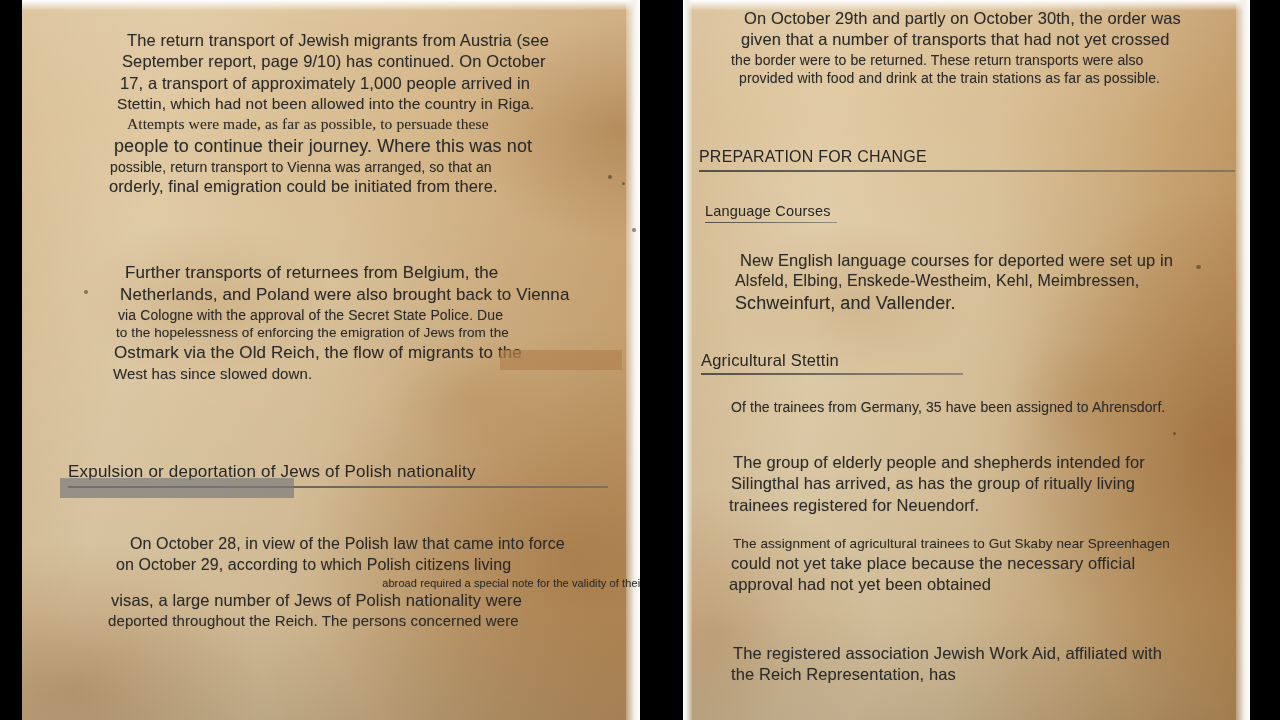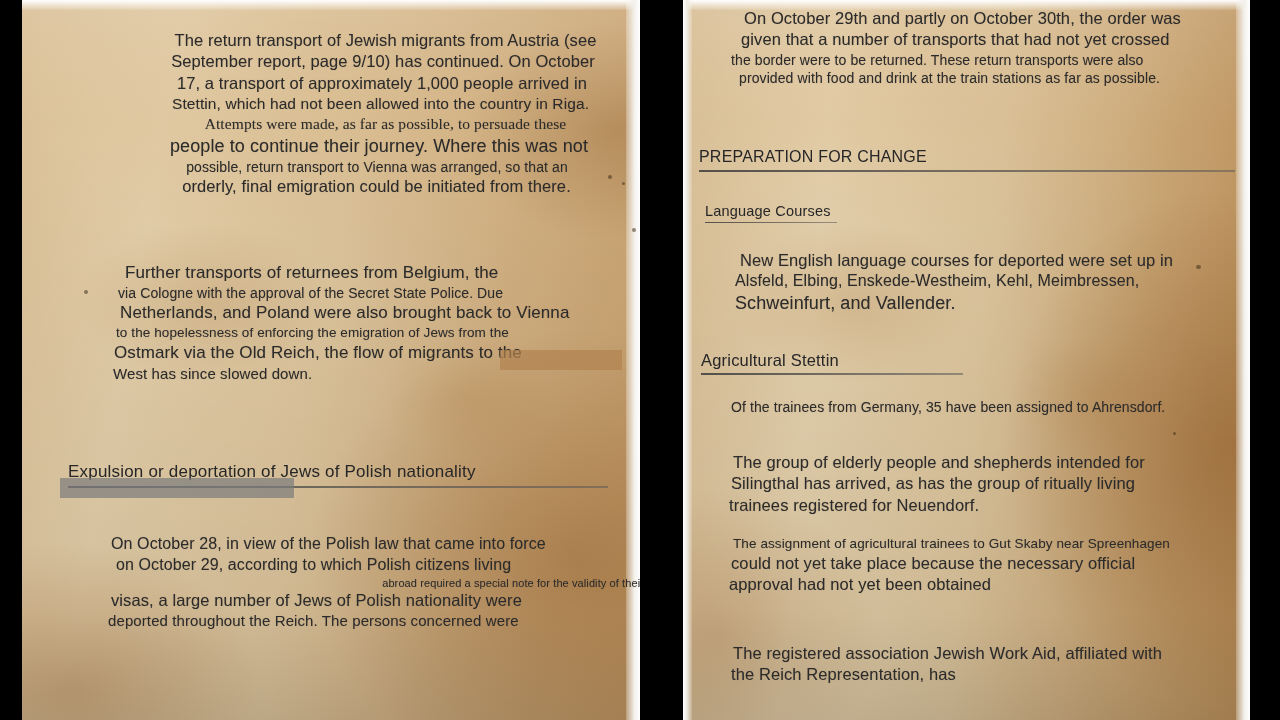--- a/index.html
+++ b/index.html
@@ -121,51 +121,51 @@
   <div class="page page-left">
     <div class="paper"></div>
     <div class="edge-white-top"></div>
     <div class="edge-white-right"></div>
 
     <div class="speck" style="left:586px; top:175px; width:4px; height:4px;"></div>
     <div class="speck" style="left:600px; top:182px; width:3px; height:3px;"></div>
     <div class="speck" style="left:610px; top:228px; width:4px; height:4px;"></div>
     <div class="speck" style="left:62px; top:290px; width:4px; height:4px;"></div>
 
-    <div class="tblock" style="left:82px; top:30px; width:540px;text-align:center;">
+    <div class="tblock" style="left:82px; top:30px; width:540px;">
       <span class="lineitem" style="font-size:16.5px; margin-left:23px;">The return transport of Jewish migrants from Austria (see</span>
       <span class="lineitem" style="font-size:16.5px; margin-left:18px;">September report, page 9/10) has continued. On October</span>
       <span class="lineitem" style="font-size:16.5px; margin-left:16px;">17, a transport of approximately 1,000 people arrived in</span>
       <span class="lineitem" style="font-size:15.5px; margin-left:13px;">Stettin, which had not been allowed into the country in Riga.</span>
       <span class="lineitem" style="font-size:15.5px; margin-left:23px;font-family:Liberation Serif, serif;">Attempts were made, as far as possible, to persuade these</span>
       <span class="lineitem" style="font-size:18px; margin-left:10px;">people to continue their journey. Where this was not</span>
       <span class="lineitem" style="font-size:14px; margin-left:6px;">possible, return transport to Vienna was arranged, so that an</span>
       <span class="lineitem" style="font-size:16.5px; margin-left:5px;">orderly, final emigration could be initiated from there.</span>
     </div>
 
     <div class="tblock" style="left:82px; top:262px; width:540px;">
       <span class="lineitem" style="font-size:17px; margin-left:21px;">Further transports of returnees from Belgium, the</span>
+      <span class="lineitem" style="font-size:17px; margin-left:16px;">Netherlands, and Poland were also brought back to Vienna</span>
       <span class="lineitem" style="font-size:14px; margin-left:14px;">via Cologne with the approval of the Secret State Police. Due</span>
-      <span class="lineitem" style="font-size:17px; margin-left:16px;">Netherlands, and Poland were also brought back to Vienna</span>
       <span class="lineitem" style="font-size:13.5px; margin-left:12px;">to the hopelessness of enforcing the emigration of Jews from the</span>
       <span class="lineitem" style="font-size:17px; margin-left:10px;">Ostmark via the Old Reich, the flow of migrants to the</span>
       <span class="lineitem" style="font-size:15px; margin-left:9px;">West has since slowed down.</span>
     </div>
 
     <div class="marker" style="left:478px; top:350px; width:122px; height:20px;"></div>
 
     <div class="heading" style="left:46px; top:462px; width:540px; font-size:17px;">
       <span>Expulsion or deportation of Jews of Polish nationality</span>
       <span class="rule" style="width:540px;"></span>
     </div>
 
     <div class="redaction" style="left:38px; top:478px; width:234px; height:20px;"></div>
 
     <div class="tblock" style="left:82px; top:534px; width:540px;">
-      <span class="lineitem" style="font-size:16px; margin-left:7px;">On October 28, in view of the Polish law that came into force</span>
+      <span class="lineitem" style="font-size:16px; margin-left:26px;">On October 28, in view of the Polish law that came into force</span>
       <span class="lineitem" style="font-size:16px; margin-left:12px;">on October 29, according to which Polish citizens living</span>
       <span class="lineitem" style="font-size:11px; margin-left:9px;text-align:right;">abroad required a special note for the validity of their</span>
       <span class="lineitem" style="font-size:16.5px; margin-left:7px;">visas, a large number of Jews of Polish nationality were</span>
       <span class="lineitem" style="font-size:15px; margin-left:4px;">deported throughout the Reich. The persons concerned were</span>
     </div>
   </div>
 
   <div class="page page-right">
     <div class="paper" style="background:
            radial-gradient(ellipse 55% 50% at 96% 62%, rgba(140,84,30,0.45), rgba(140,84,30,0) 72%),

